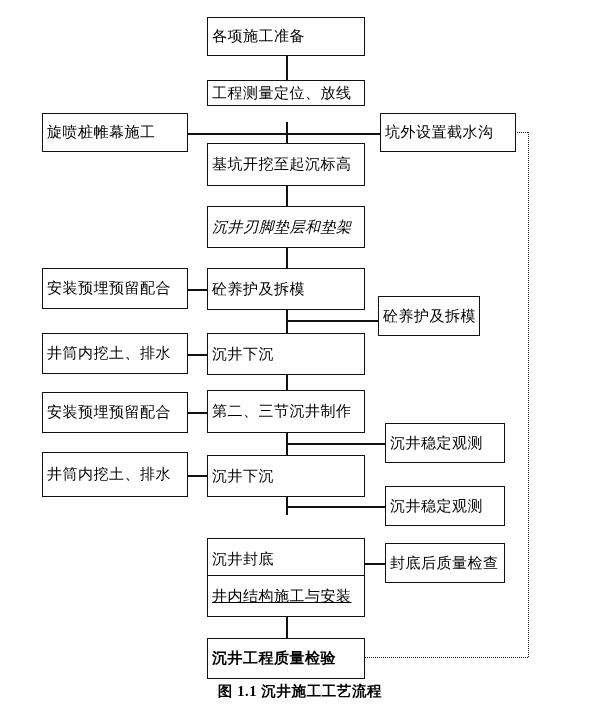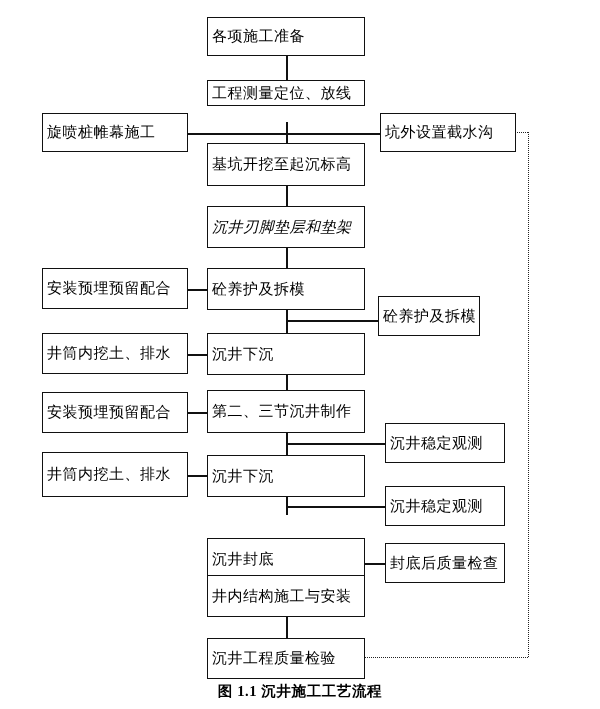--- a/index.html
+++ b/index.html
@@ -121,24 +121,24 @@
       </div>
       <div class="node" style="left: 207px; top: 390px; width: 158px; height: 43px;">
         <span>第二、三节沉井制作</span>
       </div>
       <div class="node" style="left: 207px; top: 455px; width: 158px; height: 42px;">
         <span>沉井下沉</span>
       </div>
       <div class="node" style="left: 207px; top: 538px; width: 158px; height: 42px;">
         <span>沉井封底</span>
       </div>
-      <div class="node" style="left: 207px; top: 575px; width: 158px; height: 42px;">
+      <div class="node" style="left: 207px; top: 575px; width: 158px; height: 42px; text-decoration: underline;">
         <span>井内结构施工与安装</span>
       </div>
-      <div class="node" style="left: 207px; top: 638px; width: 158px; height: 41px;">
+      <div class="node" style="left: 207px; top: 638px; width: 158px; height: 41px; font-weight: bold;">
         <span>沉井工程质量检验</span>
       </div>
       <div class="node" style="left: 42px; top: 113px; width: 146px; height: 39px;">
         <span>旋喷桩帷幕施工</span>
       </div>
       <div class="node" style="left: 42px; top: 268px; width: 146px; height: 41px;">
         <span>安装预埋预留配合</span>
       </div>
       <div class="node" style="left: 42px; top: 333px; width: 146px; height: 41px;">
         <span>井筒内挖土、排水</span>

